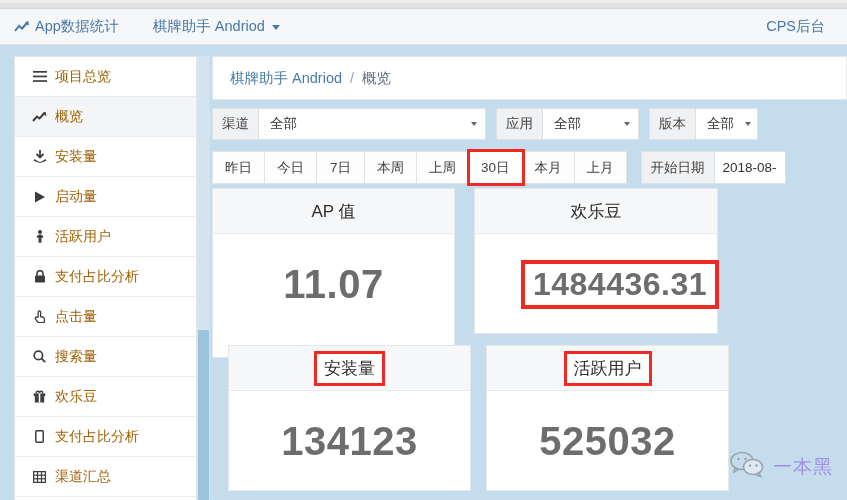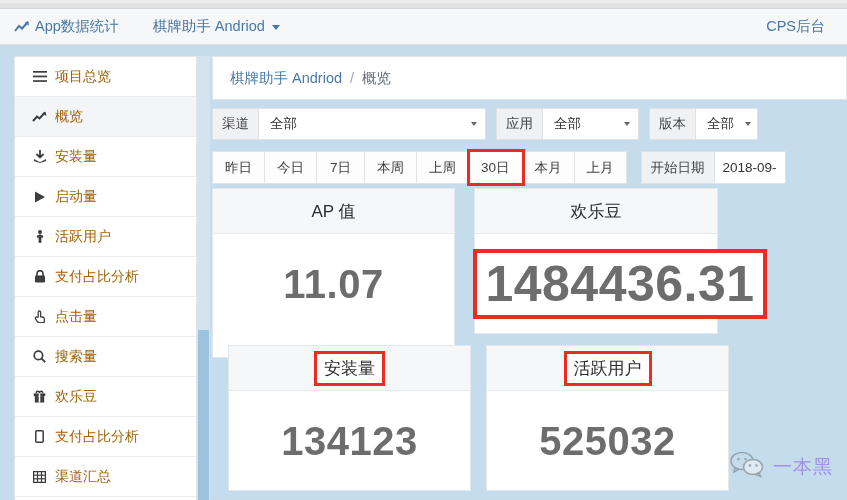--- a/index.html
+++ b/index.html
@@ -233,21 +233,21 @@
   }
   .card-body .val-text { display: inline-block; padding: 2px 8px; }
   .card-body.boxed .val-text {
     outline: 4px solid #ee2b22;
     background: #fff;
   }
 
   #card-ap    { left: 0;   top: 132px; width: 243px; height: 170px; }
   #card-ap .card-body { height: 100px; }
   #card-beans { left: 262px; top: 132px; width: 244px; height: 146px; }
-  #card-beans .card-body { height: 100px; font-size: 50px; margin-left: 48px; }
+  #card-beans .card-body { height: 100px; font-size: 32px; margin-left: 48px; }
 
   #card-install { left: 16px;  top: 289px; width: 243px; height: 146px; }
   #card-install .card-body { height: 100px; }
   #card-active  { left: 274px; top: 289px; width: 243px; height: 146px; }
   #card-active .card-body  { height: 100px; }
 
   
   #watermark {
     position: absolute; right: 14px; bottom: 18px;
     display: flex; align-items: center;
@@ -451,21 +451,21 @@
         </div>
         <div class="range-btn">
           <span>本月</span>
         </div>
         <div class="range-btn">
           <span>上月</span>
         </div>
       </div>
     <div id="date-group">
       <div id="date-label">开始日期</div>
-      <div id="date-value">2018-09-</div>
+      <div id="date-value">2018-08-</div>
     </div>
   </div>
 
   <div class="card" id="card-ap">
     <div class="card-head">
       <span class="head-text">AP 值</span>
     </div>
     <div class="card-body">
       <span class="val-text">11.07</span>
     </div>

